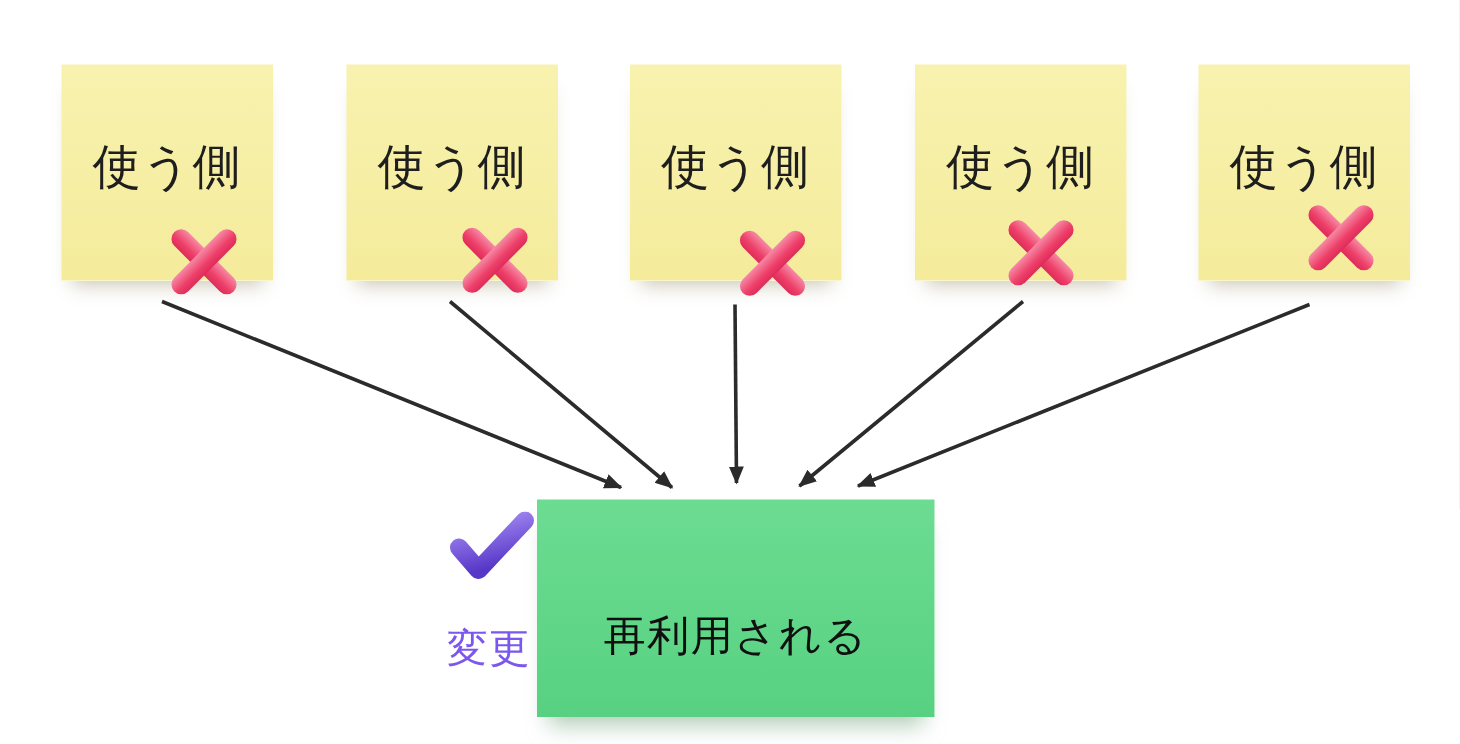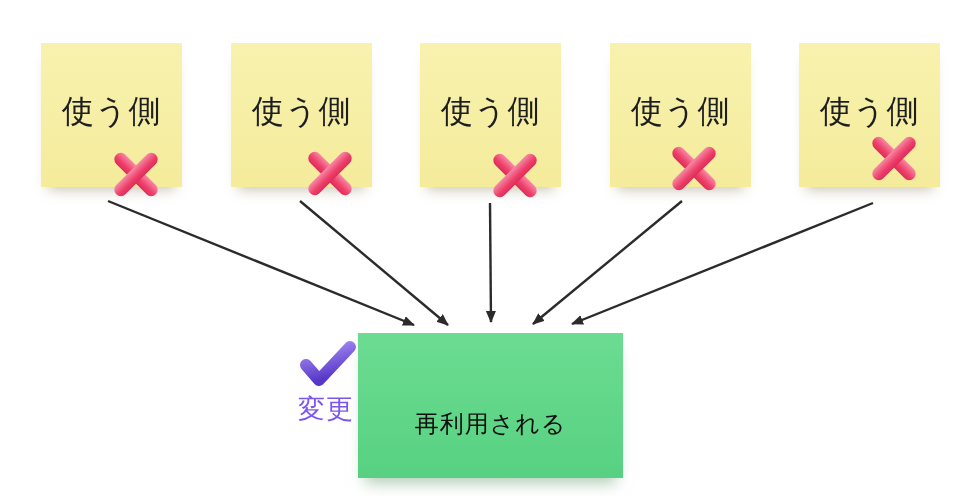--- a/index.html
+++ b/index.html
@@ -43,29 +43,29 @@
 
   
   .component{
     position:absolute;left:358px;top:333px;width:265px;height:145px;
     background:linear-gradient(180deg,var(--component-bg-top,#6cdc92) 0%,var(--component-bg-bottom,#57d181) 100%);
     box-shadow:0 12px 14px -7px rgba(110,160,120,.55);
     display:flex;flex-direction:column;align-items:center;justify-content:center;
     z-index:4;
   }
   .component .line{
-    font-size:24px;line-height:42px;
+    font-size:28px;line-height:42px;
     color:var(--component-text,#101010);
     letter-spacing:1px;white-space:nowrap;margin-top:36px;
   }
 
   
   .check{position:absolute;left:299px;top:341px;z-index:1;}
   .change-label{
-    position:absolute;left:298px;top:391px;z-index:1;
+    position:absolute;left:298px;top:414px;z-index:1;
     font-size:27px;color:var(--accent-purple,#7b57ee);
     letter-spacing:1px;white-space:nowrap;
   }
 </style>
 </head>
 <body>
 
 <div class="canvas">
 
   <div class="note" style="left:41px">

